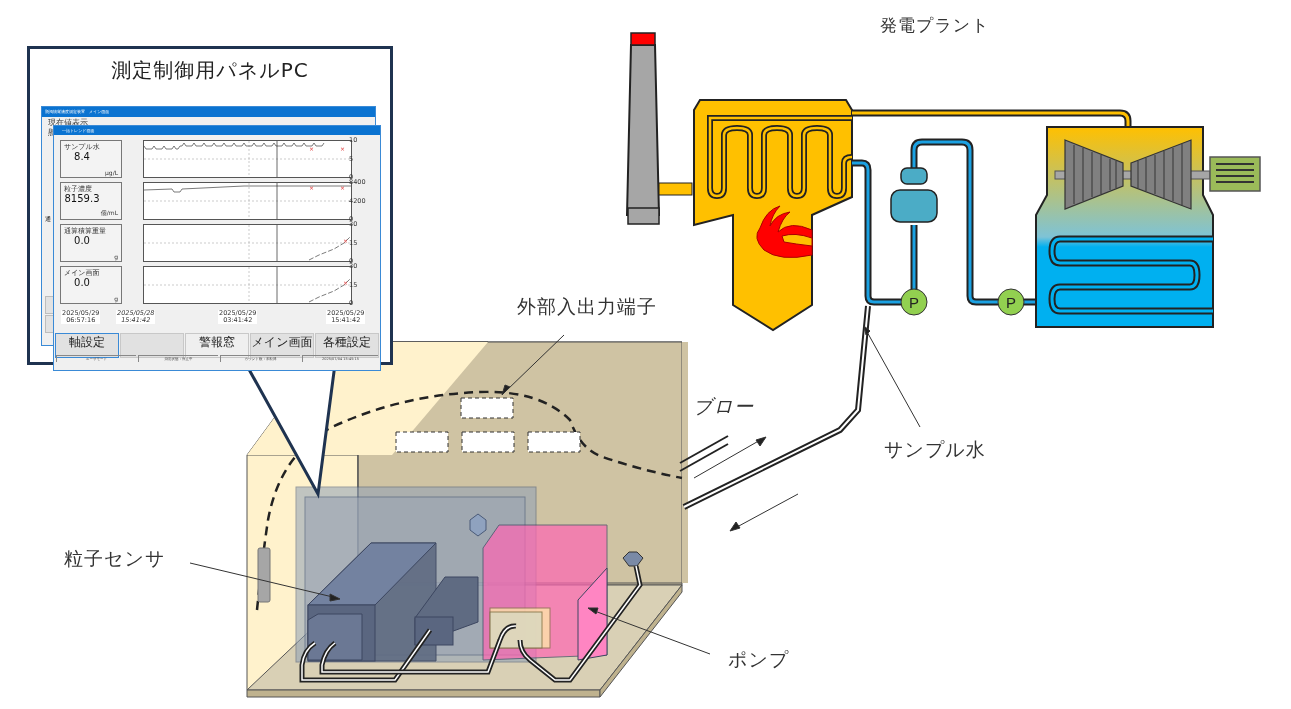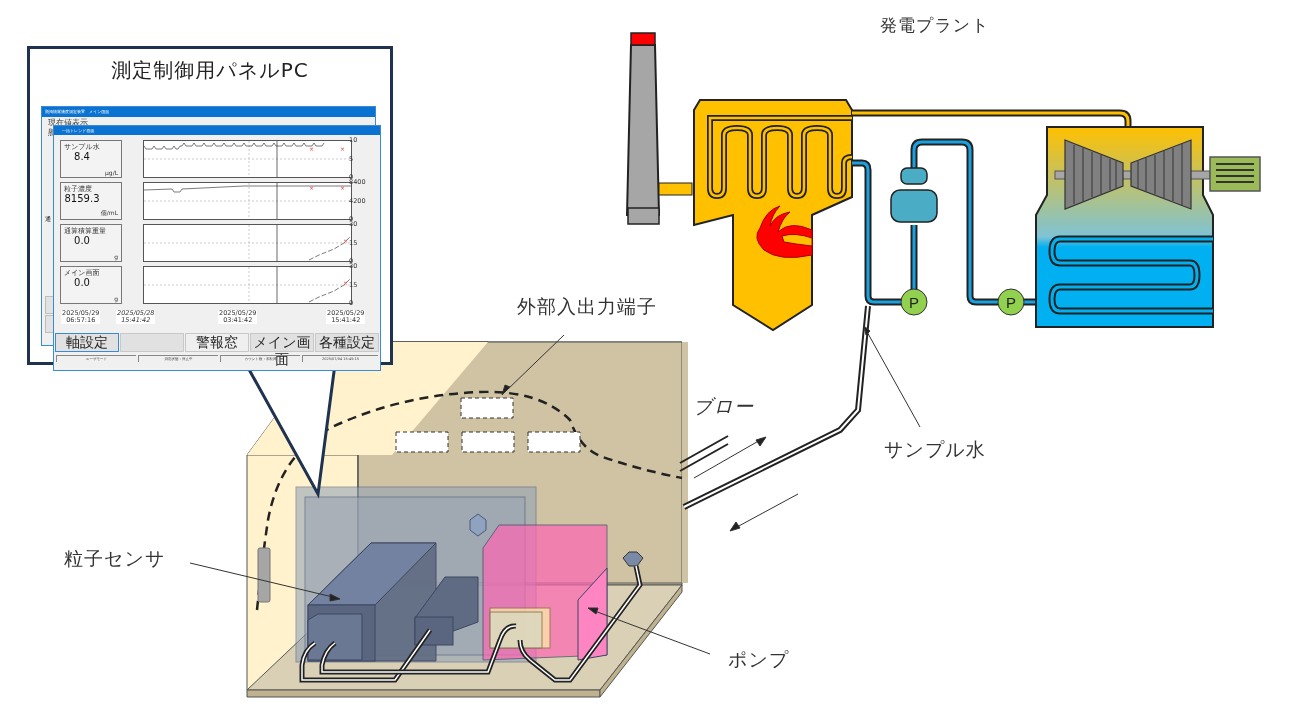--- a/index.html
+++ b/index.html
@@ -24,22 +24,22 @@
                background:#f0f0f0; border:1px solid #3a8ad6; box-sizing:border-box; }
   #win-front .titlebar { height:9px; background:#0a73d1; color:#fff; font-size:4px; line-height:9px; padding-left:8px; }
   .meas-box { position:absolute; left:6px; width:62px; height:38px; background:#f3f3f3;
               border:1px solid #777; box-sizing:border-box; }
   .meas-name { position:absolute; left:3px; top:1px; font-size:7px; color:#333; }
   .meas-val { position:absolute; left:0; width:70%; text-align:center; top:10px; font-size:10px; color:#111; }
   .meas-unit { position:absolute; right:3px; bottom:1px; font-size:6px; color:#333; }
   .plot { position:absolute; left:89px; width:209px; height:38px; background:#fff; border:1px solid #555; box-sizing:border-box; }
   .ytick { position:absolute; left:295px; font-size:6.5px; color:#333; }
   .date-lbl { position:absolute; font-size:6.5px; color:#333; text-align:center; background:#fff; line-height:7px; padding:0 1px; }
-  .bbtn { position:absolute; top:207px; height:19px; background:#e1e1e1; border:1px solid #c8c8c8; box-sizing:border-box;
-          font-size:14px; text-align:center; line-height:17px; color:#222; }
+  .bbtn { position:absolute; top:207px; height:25px; background:#e1e1e1; border:1px solid #c8c8c8; box-sizing:border-box;
+          font-size:12px; text-align:center; line-height:17px; color:#222; }
   .sbar { position:absolute; top:229px; height:7px; border-top:1px solid #888; border-left:1px solid #888; box-sizing:border-box;
           font-size:3.5px; color:#444; text-align:center; line-height:6px; }
 </style>
 </head>
 <body>
 
 <svg id="scene" viewBox="0 0 1291 709" xmlns="http://www.w3.org/2000/svg">
   <defs>
     <linearGradient id="turbGrad" x1="0" y1="0" x2="0" y2="1">
       <stop offset="0" stop-color="#ffc000"></stop>

